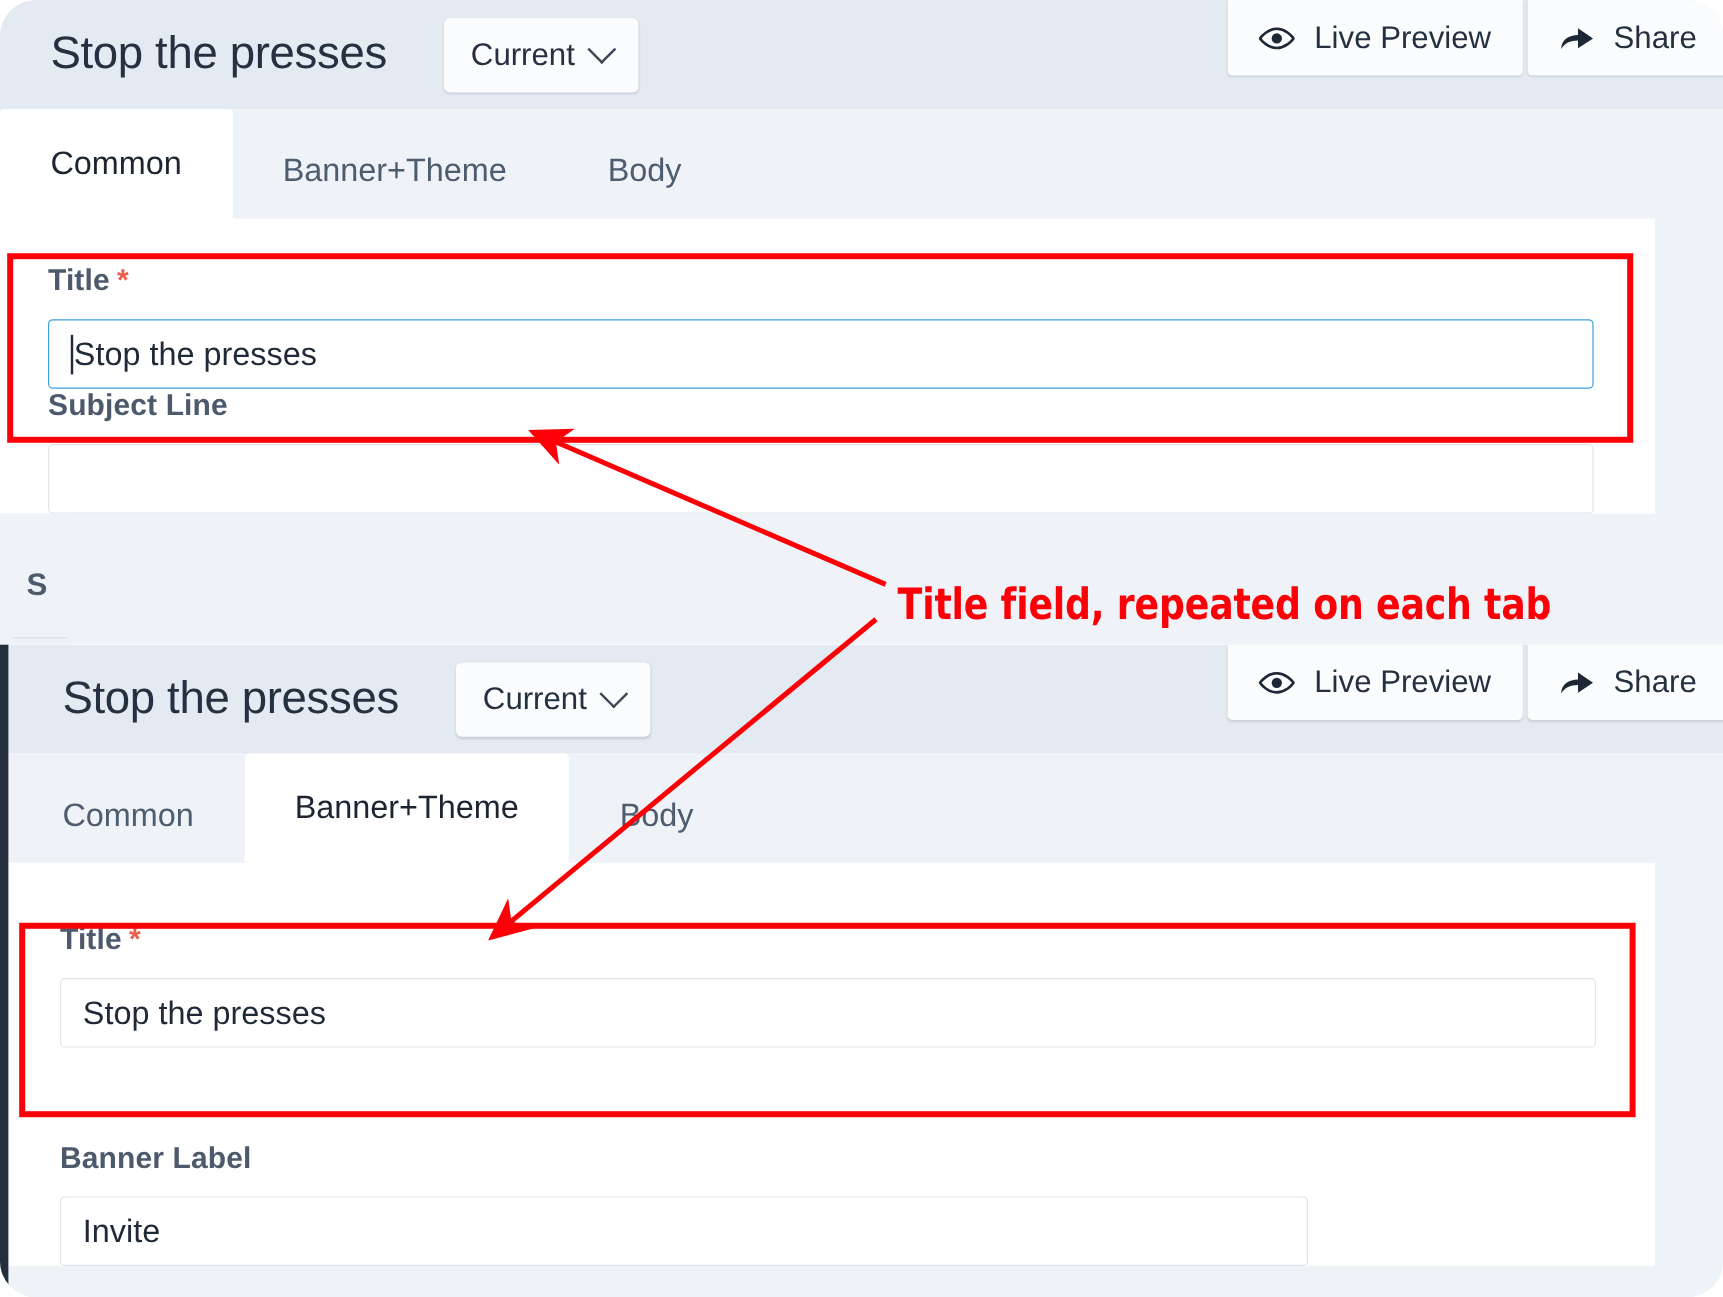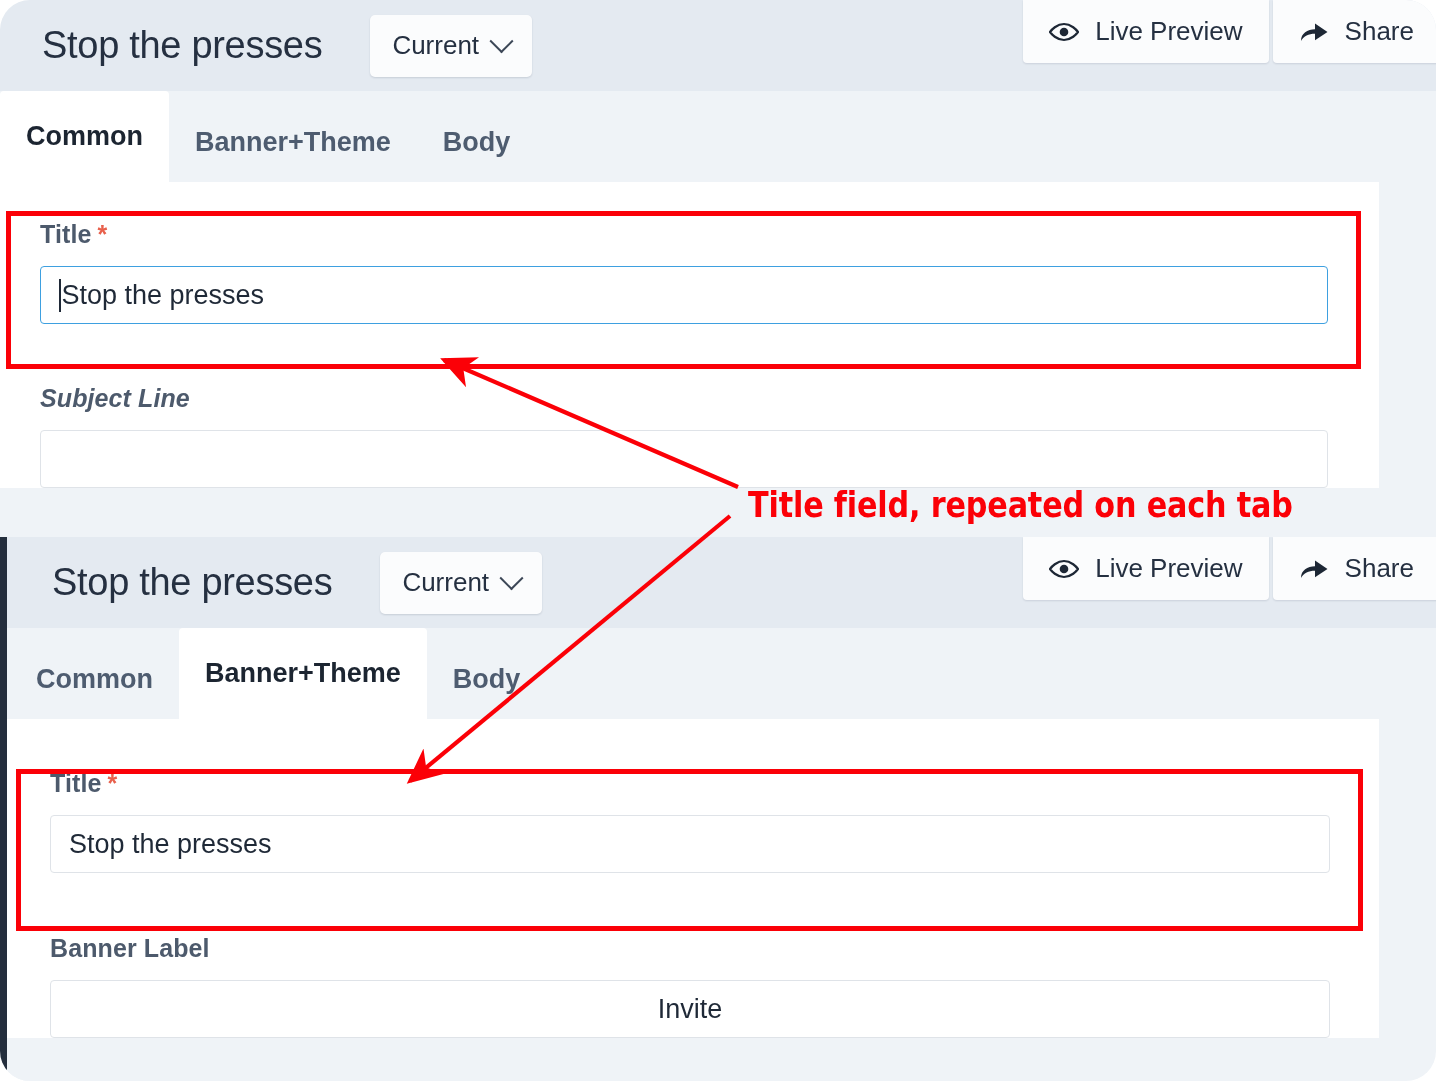--- a/index.html
+++ b/index.html
@@ -95,26 +95,25 @@
     background: #eff3f7;
     height: 91px;
     display: flex;
     align-items: flex-end;
     box-sizing: border-box;
   }
   .tab {
     height: 79px;
     display: flex;
     align-items: center;
-    padding: 0 26px;
+    padding: 0 42px;
     font-size: 27px;
     color: #4e5c70;
     white-space: nowrap;
     box-sizing: border-box;
-    font-weight: bold;
   }
   .tab.active {
     background: #ffffff;
     color: #1c2531;
     border-radius: 4px 4px 0 0;
     height: 91px;
   }
 
   
   .body-row {
@@ -264,21 +263,21 @@
         <div class="field">
           <div class="f-label">
             <span>Title</span><span class="req">*</span>
           </div>
           <div class="f-input focused" style="width:1288px;">
             <span class="caret"></span>
             <span>Stop the presses</span>
           </div>
         </div>
 
-        <div class="field" style="margin-top:60px;font-style:italic;">
+        <div class="field" style="">
           <div class="f-label">Subject Line</div>
           <div class="f-input" style="width:1288px;">
             <span></span>
           </div>
         </div>
       </div>
 
       <div class="rail" style="width:57px;">
         <div class="rail-item" style="padding-top:44px;">
           <span>S</span>
@@ -344,23 +343,23 @@
 
         <div class="field">
           <div class="f-label">
             <span>Title</span><span class="req">*</span>
           </div>
           <div class="f-input" style="width:1280px;">
             <span>Stop the presses</span>
           </div>
         </div>
 
-        <div class="field" style="margin-top:61px;">
+        <div class="field" style="margin-top:78px;">
           <div class="f-label">Banner Label</div>
-          <div class="f-input" style="width:1280px;justify-content:center;">
+          <div class="f-input" style="width:1040px;">
             <span>Invite</span>
           </div>
         </div>
       </div>
 
       <div class="rail" style="width:57px;">
         <div class="rail-item" style="padding-top:52px;">
           <span>S</span>
         </div>
         <div class="rail-sep" style="margin-top:28px;"></div>

